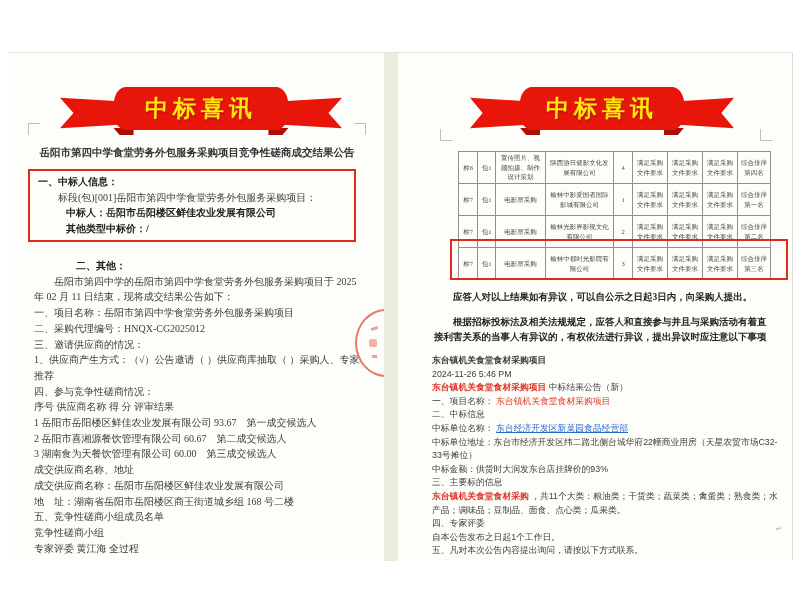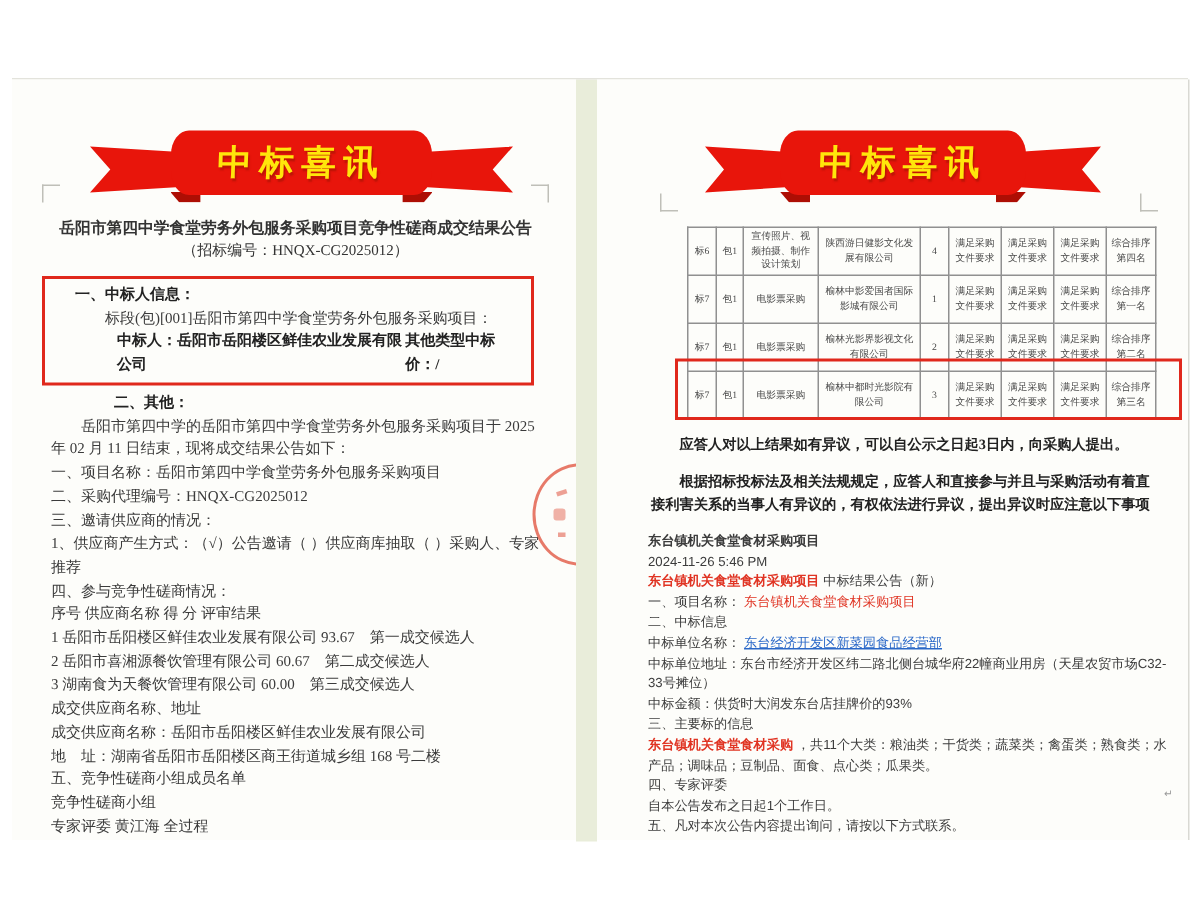--- a/index.html
+++ b/index.html
@@ -35,25 +35,25 @@
   
   .crop{position:absolute;width:11px;height:11px;}
   .crop.c-lt{border-left:1px solid #bfbfb8;border-top:1px solid #bfbfb8;}
   .crop.c-rt{border-right:1px solid #bfbfb8;border-top:1px solid #bfbfb8;}
   .crop.c-lb{border-left:1px solid #bfbfb8;border-bottom:1px solid #bfbfb8;}
 
   
   .doc-l{padding:0 24px 0 26px;font-family:Liberation Serif, serif;}
   .doc-title{margin-top:92px;text-align:center;font-weight:bold;font-size:10.5px;line-height:15px;color:#333;}
   .doc-subtitle{text-align:center;font-size:10px;line-height:15px;color:#333;}
-  .winner-box{border:2px solid #e0281c;margin:9px 4px 4px -6px;padding:3px 8px 4px 20px;}
+  .winner-box{border:2px solid #e0281c;margin:9px 4px 16px -6px;padding:3px 8px 4px 8px;}
   .winner-box p{margin:0;font-size:10px;line-height:15.5px;}
   .wb-head{font-weight:bold;color:#222;}
   .wb-lot{padding-left:2em;}
-  .wb-win{display:flex;justify-content:flex-start;padding-left:2.8em;font-weight:600;color:#222;}
+  .wb-win{display:flex;justify-content:flex-start;padding-left:2.8em;font-weight:600;color:#222;flex-direction:column;}
   .doc-body p{margin:0;font-size:10px;line-height:15.7px;white-space:pre-wrap;}
   .doc-body p.bold{font-weight:bold;color:#222;margin-left:42px;}
   .doc-body p.indent{text-indent:2em;}
 
   
   .seal{position:absolute;left:347px;top:256px;width:58px;height:64px;
     border:2.5px solid rgba(224,84,64,.78);border-radius:50%;z-index:2;}
   .seal i{position:absolute;background:rgba(224,84,64,.55);display:block;}
   .seal .s1{left:14px;top:16px;width:7px;height:3px;transform:rotate(-18deg);}
   .seal .s2{left:12px;top:28px;width:8px;height:8px;border-radius:2px;background:rgba(224,84,64,.45);}
@@ -91,21 +91,20 @@
     <div class="rib-center">
       <span class="rib-text">中标喜讯</span>
     </div>
   </div>
 
   <div class="crop c-lt" style="left:20px;top:70px;"></div>
   <div class="crop c-rt" style="left:346px;top:70px;"></div>
 
   <div class="doc-l">
     <div class="doc-title">岳阳市第四中学食堂劳务外包服务采购项目竞争性磋商成交结果公告</div>
-    <div class="doc-subtitle">（招标编号：HNQX-CG2025012）</div>
 
     <div class="winner-box">
       <p class="wb-head">一、中标人信息：</p>
       <p class="wb-lot">标段(包)[001]岳阳市第四中学食堂劳务外包服务采购项目：</p>
       <p class="wb-win">
         <span>中标人：岳阳市岳阳楼区鲜佳农业发展有限公司</span>
         <span>其他类型中标价：/</span>
       </p>
     </div>
 

